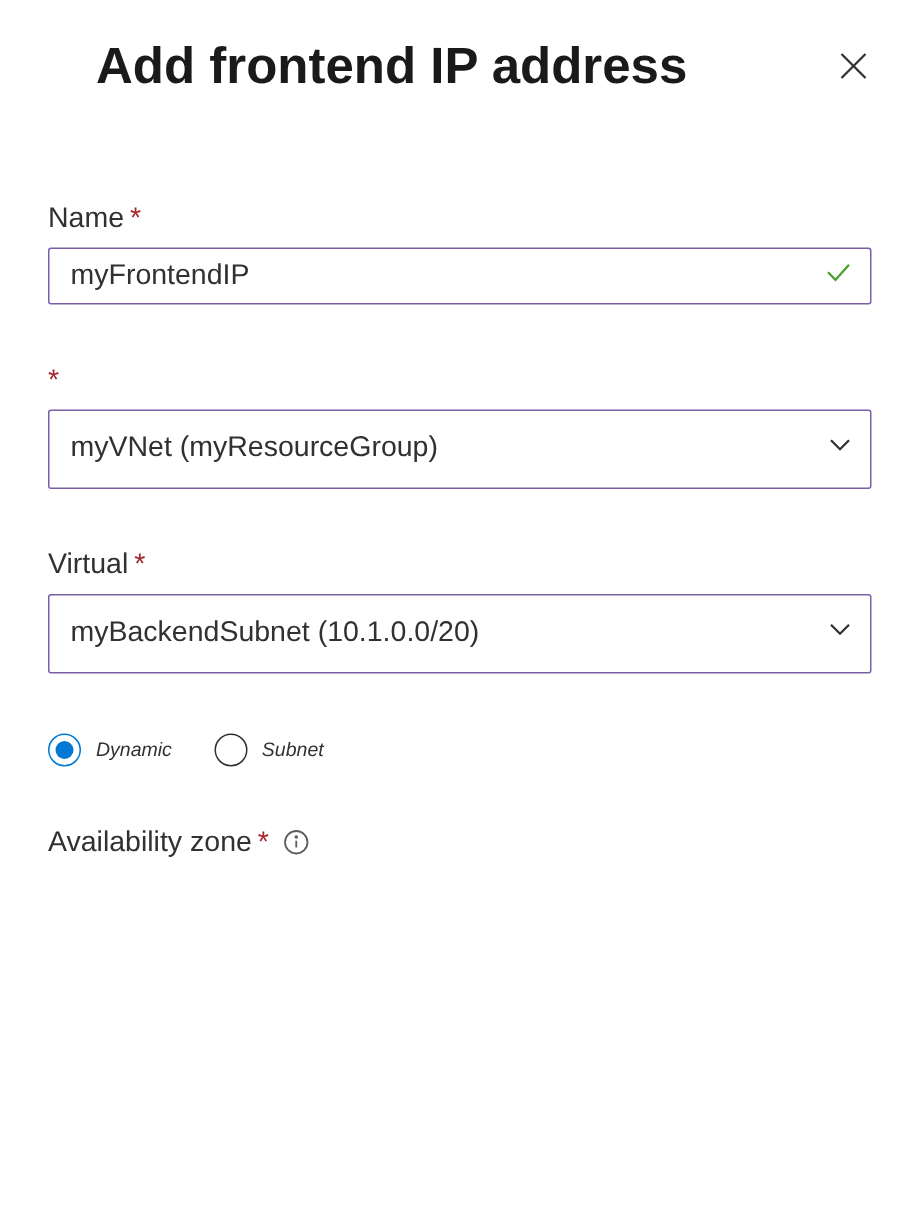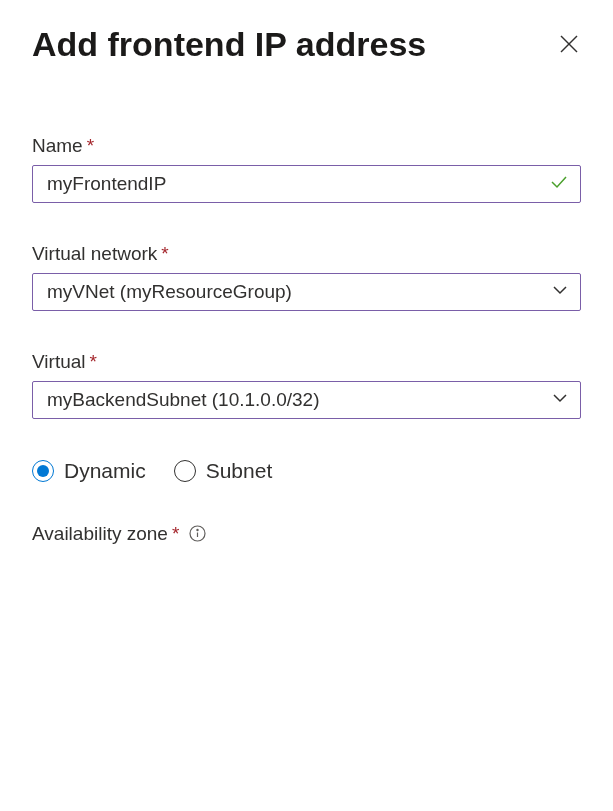--- a/index.html
+++ b/index.html
@@ -12,20 +12,21 @@
       background: #ffffff;
       padding: 24px 32px;
       width: 613px;
       color: #323130;
     }
     .header {
       display: flex;
       align-items: flex-start;
       justify-content: space-between;
       margin-bottom: 70px;
+      margin-left: 32px;
     }
     .title {
       font-size: 34px;
       font-weight: 600;
       color: #1b1a19;
       line-height: 1.2;
     }
     .close-icon {
       width: 24px;
       height: 24px;
@@ -79,21 +80,21 @@
     }
     .select-box {
       width: 100%;
       padding: 7px 40px 7px 14px;
       font-size: 19px;
       border: 1px solid #8a8886;
       border-radius: 2px;
       background: #ffffff;
       color: #323130;
       cursor: pointer;
-      height: 38px;
+      height: 53px;
       display: flex;
       align-items: center;
     }
     .select-box.purple-border {
       border-color: #7a5ea8;
     }
     .chevron {
       position: absolute;
       right: 12px;
       top: 50%;
@@ -125,22 +126,23 @@
     .radio-circle.selected {
       border-color: #0078d4;
     }
     .radio-inner {
       width: 12px;
       height: 12px;
       border-radius: 50%;
       background: #0078d4;
     }
     .radio-label {
-      font-size: 21px;
-      color: #323130;
+      font-size: 13px;
+      color: #323130;
+      font-style: italic;
     }
     .info-icon {
       display: inline-flex;
       margin-left: 6px;
       cursor: pointer;
     }
   </style>
 </head>
 <body>
 
@@ -164,21 +166,20 @@
     <span class="checkmark">
       <svg width="20" height="20" viewBox="0 0 20 20" fill="none" stroke="#4aa02c" stroke-width="1.5">
         <polyline points="3,10 8,15 17,5"></polyline>
       </svg>
     </span>
   </div>
 </div>
 
 <div class="field-group">
   <div class="field-label">
-    <span>Virtual network</span>
     <span class="required">*</span>
   </div>
   <div class="select-wrapper">
     <div class="select-box purple-border">
       <span>myVNet (myResourceGroup)</span>
     </div>
     <span class="chevron">
       <svg width="18" height="18" viewBox="0 0 18 18" fill="none" stroke="#323130" stroke-width="1.5">
         <polyline points="3,6 9,12 15,6"></polyline>
       </svg>
@@ -186,21 +187,21 @@
   </div>
 </div>
 
 <div class="field-group">
   <div class="field-label">
     <span>Virtual</span>
     <span class="required">*</span>
   </div>
   <div class="select-wrapper">
     <div class="select-box purple-border">
-      <span>myBackendSubnet (10.1.0.0/32)</span>
+      <span>myBackendSubnet (10.1.0.0/20)</span>
     </div>
     <span class="chevron">
       <svg width="18" height="18" viewBox="0 0 18 18" fill="none" stroke="#323130" stroke-width="1.5">
         <polyline points="3,6 9,12 15,6"></polyline>
       </svg>
     </span>
   </div>
 </div>
 
 <div class="field-group">

